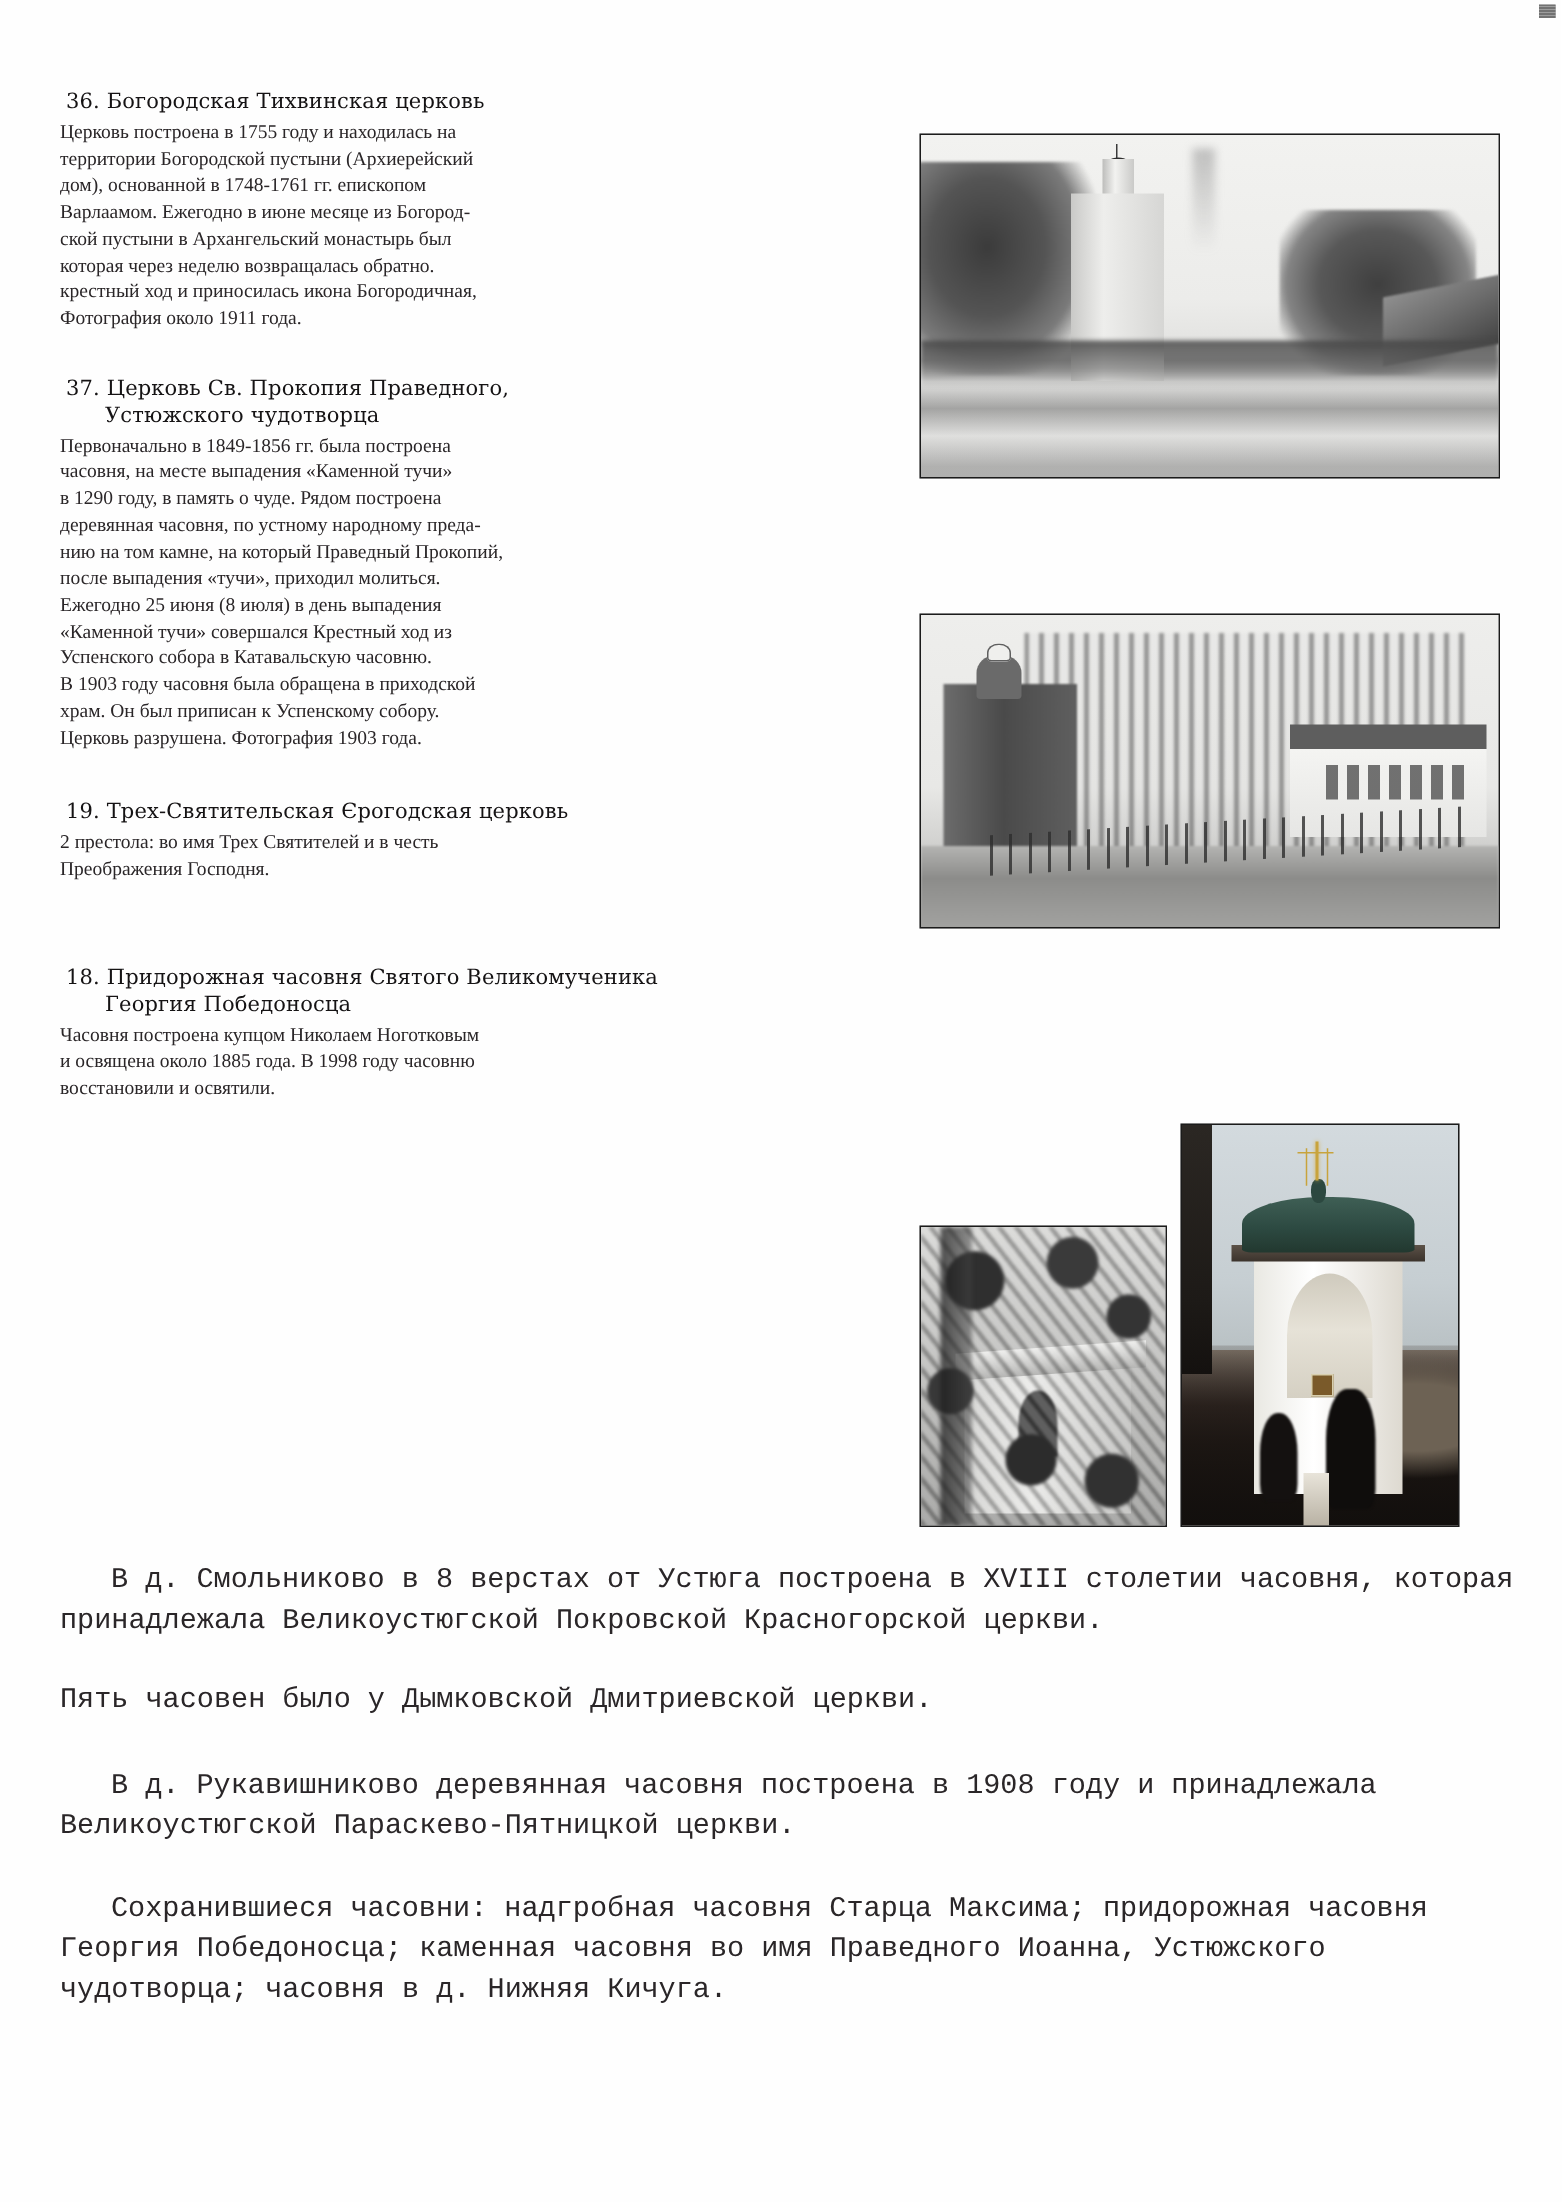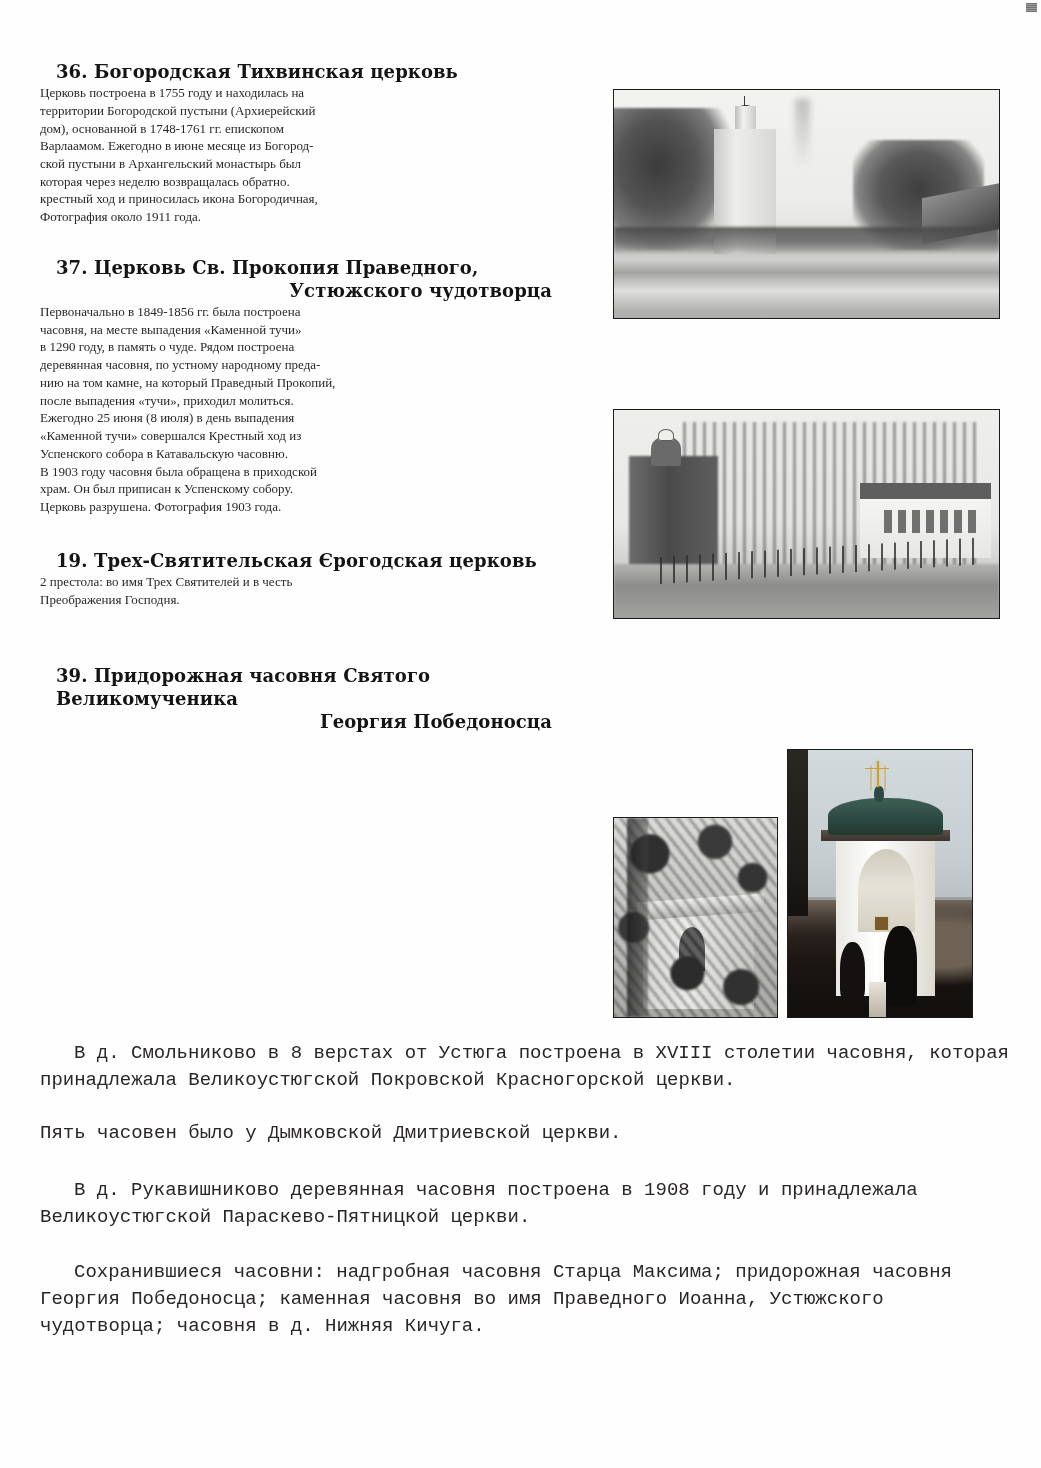--- a/index.html
+++ b/index.html
@@ -40,31 +40,30 @@
     position: absolute;
     left: 40px;
     top: 60px;
     width: 512px;
   }
 
   .entry { margin-bottom: 0; }
 
   h2.entry-title {
     font-family: "DejaVu Serif", "Liberation Serif", serif;
-    font-weight: bold;
-    font-size: 18px;
+    font-weight: normal;
+    font-size: 14px;
     line-height: 1.28;
     letter-spacing: .1px;
-    margin: 0 0 1px 16px;
+    margin: 0 0 1px 4px;
     color: #151314;
   }
   h2.entry-title .indent-line {
     display: block;
     padding-left: 26px;
-    text-align: right;
   }
 
   p.entry-body {
     margin: 0;
     font-size: 13px;
     line-height: 1.365;
     text-align: justify;
     text-justify: inter-word;
     color: #2a2628;
   }
@@ -377,23 +376,28 @@
       <p class="entry-body">
         <span class="ln">2 престола: во имя Трех  Святителей  и  в честь</span>
         <span class="ln">Преображения  Господня.</span>
       </p>
     </div>
 
     <div class="gap-38"></div>
 
     <div class="entry">
       <h2 class="entry-title">
-        <span class="ln">39. Придорожная часовня  Святого Великомученика</span>
+        <span class="ln">18. Придорожная часовня  Святого Великомученика</span>
         <span class="indent-line">Георгия Победоносца</span>
       </h2>
+      <p class="entry-body">
+        <span class="ln">Часовня построена купцом Николаем  Ноготковым</span>
+        <span class="ln">и освящена  около 1885 года. В 1998 году часовню</span>
+        <span class="ln">восстановили  и  освятили.</span>
+      </p>
     </div>
 
   </div>
 
   <figure class="photo" id="photo-bogorodskaya">
     <div class="inner">
       <div class="p1-smoke"></div>
       <div class="p1-treeL"></div>
       <div class="p1-spire"></div>
       <div class="p1-dome"></div>

